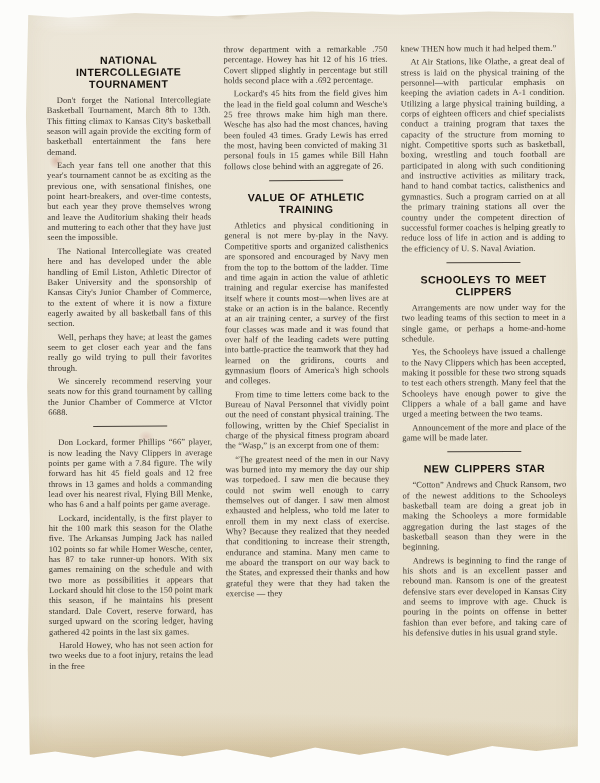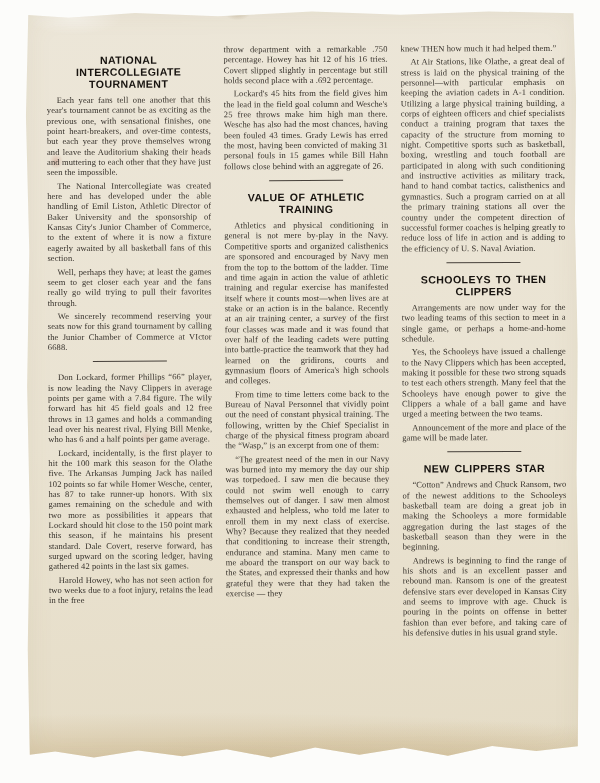--- a/index.html
+++ b/index.html
@@ -73,20 +73,21 @@
 <body>
 
 <div class="scene">
   <div class="paper">
     <div class="stain stain-red"></div>
     <div class="stain stain-pink"></div>
     <div class="stain stain-scuff"></div>
     <div class="columns">
       <div class="col">
           <h2 class="heading">NATIONAL INTERCOLLEGIATE TOURNAMENT</h2>
+          <p class="paragraph">Don't forget the National Intercollegiate Basketball Tournament, March 8th to 13th. This fitting climax to Kansas City's basketball season will again provide the exciting form of basketball entertainment the fans here demand.</p>
           <p class="paragraph">Each year fans tell one another that this year's tournament cannot be as exciting as the previous one, with sensational finishes, one point heart-breakers, and over-time contests, but each year they prove themselves wrong and leave the Auditorium shaking their heads and muttering to each other that they have just seen the impossible.</p>
           <p class="paragraph">The National Intercollegiate was created here and has developed under the able handling of Emil Liston, Athletic Director of Baker University and the sponsorship of Kansas City's Junior Chamber of Commerce, to the extent of where it is now a fixture eagerly awaited by all basketball fans of this section.</p>
           <p class="paragraph">Well, perhaps they have; at least the games seem to get closer each year and the fans really go wild trying to pull their favorites through.</p>
           <p class="paragraph">We sincerely recommend reserving your seats now for this grand tournament by calling the Junior Chamber of Commerce at VIctor 6688.</p>
           <div class="rule"></div>
           <p class="paragraph">Don Lockard, former Phillips “66” player, is now leading the Navy Clippers in average points per game with a 7.84 figure. The wily forward has hit 45 field goals and 12 free throws in 13 games and holds a commanding lead over his nearest rival, Flying Bill Menke, who has 6 and a half points per game average.</p>
           <p class="paragraph">Lockard, incidentally, is the first player to hit the 100 mark this season for the Olathe five. The Arkansas Jumping Jack has nailed 102 points so far while Homer Wesche, center, has 87 to take runner-up honors. With six games remaining on the schedule and with two more as possibilities it appears that Lockard should hit close to the 150 point mark this season, if he maintains his present standard. Dale Covert, reserve forward, has surged upward on the scoring ledger, having gathered 42 points in the last six games.</p>
           <p class="paragraph">Harold Howey, who has not seen action for two weeks due to a foot injury, retains the lead in the free</p>
         </div>
       <div class="col">
@@ -95,21 +96,21 @@
           <div class="rule"></div>
           <h2 class="heading">VALUE OF ATHLETIC TRAINING</h2>
           <p class="paragraph">Athletics and physical conditioning in general is not mere by-play in the Navy. Competitive sports and organized calisthenics are sponsored and encouraged by Navy men from the top to the bottom of the ladder. Time and time again in action the value of athletic training and regular exercise has manifested itself where it counts most—when lives are at stake or an action is in the balance. Recently at an air training center, a survey of the first four classes was made and it was found that over half of the leading cadets were putting into battle-practice the teamwork that they had learned on the gridirons, courts and gymnasium floors of America's high schools and colleges.</p>
           <p class="paragraph">From time to time letters come back to the Bureau of Naval Personnel that vividly point out the need of constant physical training. The following, written by the Chief Specialist in charge of the physical fitness program aboard the “Wasp,” is an excerpt from one of them:</p>
           <p class="paragraph">“The greatest need of the men in our Navy was burned into my memory the day our ship was torpedoed. I saw men die because they could not swim well enough to carry themselves out of danger. I saw men almost exhausted and helpless, who told me later to enroll them in my next class of exercise. Why? Because they realized that they needed that conditioning to increase their strength, endurance and stamina. Many men came to me aboard the transport on our way back to the States, and expressed their thanks and how grateful they were that they had taken the exercise — they</p>
         </div>
       <div class="col">
           <p class="paragraph cont">knew THEN how much it had helped them.”</p>
           <p class="paragraph">At Air Stations, like Olathe, a great deal of stress is laid on the physical training of the personnel—with particular emphasis on keeping the aviation cadets in A-1 condition. Utilizing a large physical training building, a corps of eighteen officers and chief specialists conduct a training program that taxes the capacity of the structure from morning to night. Competitive sports such as basketball, boxing, wrestling and touch football are participated in along with such conditioning and instructive activities as military track, hand to hand combat tactics, calisthenics and gymnastics. Such a program carried on at all the primary training stations all over the country under the competent direction of successful former coaches is helping greatly to reduce loss of life in action and is adding to the efficiency of U. S. Naval Aviation.</p>
           <div class="rule"></div>
-          <h2 class="heading">SCHOOLEYS TO THEN CLIPPERS</h2>
+          <h2 class="heading">SCHOOLEYS TO MEET CLIPPERS</h2>
           <p class="paragraph">Arrangements are now under way for the two leading teams of this section to meet in a single game, or perhaps a home-and-home schedule.</p>
           <p class="paragraph">Yes, the Schooleys have issued a challenge to the Navy Clippers which has been accepted, making it possible for these two strong squads to test each others strength. Many feel that the Schooleys have enough power to give the Clippers a whale of a ball game and have urged a meeting between the two teams.</p>
           <p class="paragraph">Announcement of the more and place of the game will be made later.</p>
           <div class="rule"></div>
           <h2 class="heading">NEW CLIPPERS STAR</h2>
           <p class="paragraph">“Cotton” Andrews and Chuck Ransom, two of the newest additions to the Schooleys basketball team are doing a great job in making the Schooleys a more formidable aggregation during the last stages of the basketball season than they were in the beginning.</p>
           <p class="paragraph">Andrews is beginning to find the range of his shots and is an excellent passer and rebound man. Ransom is one of the greatest defensive stars ever developed in Kansas City and seems to improve with age. Chuck is pouring in the points on offense in better fashion than ever before, and taking care of his defensive duties in his usual grand style.</p>
         </div>
     </div>
   </div>

